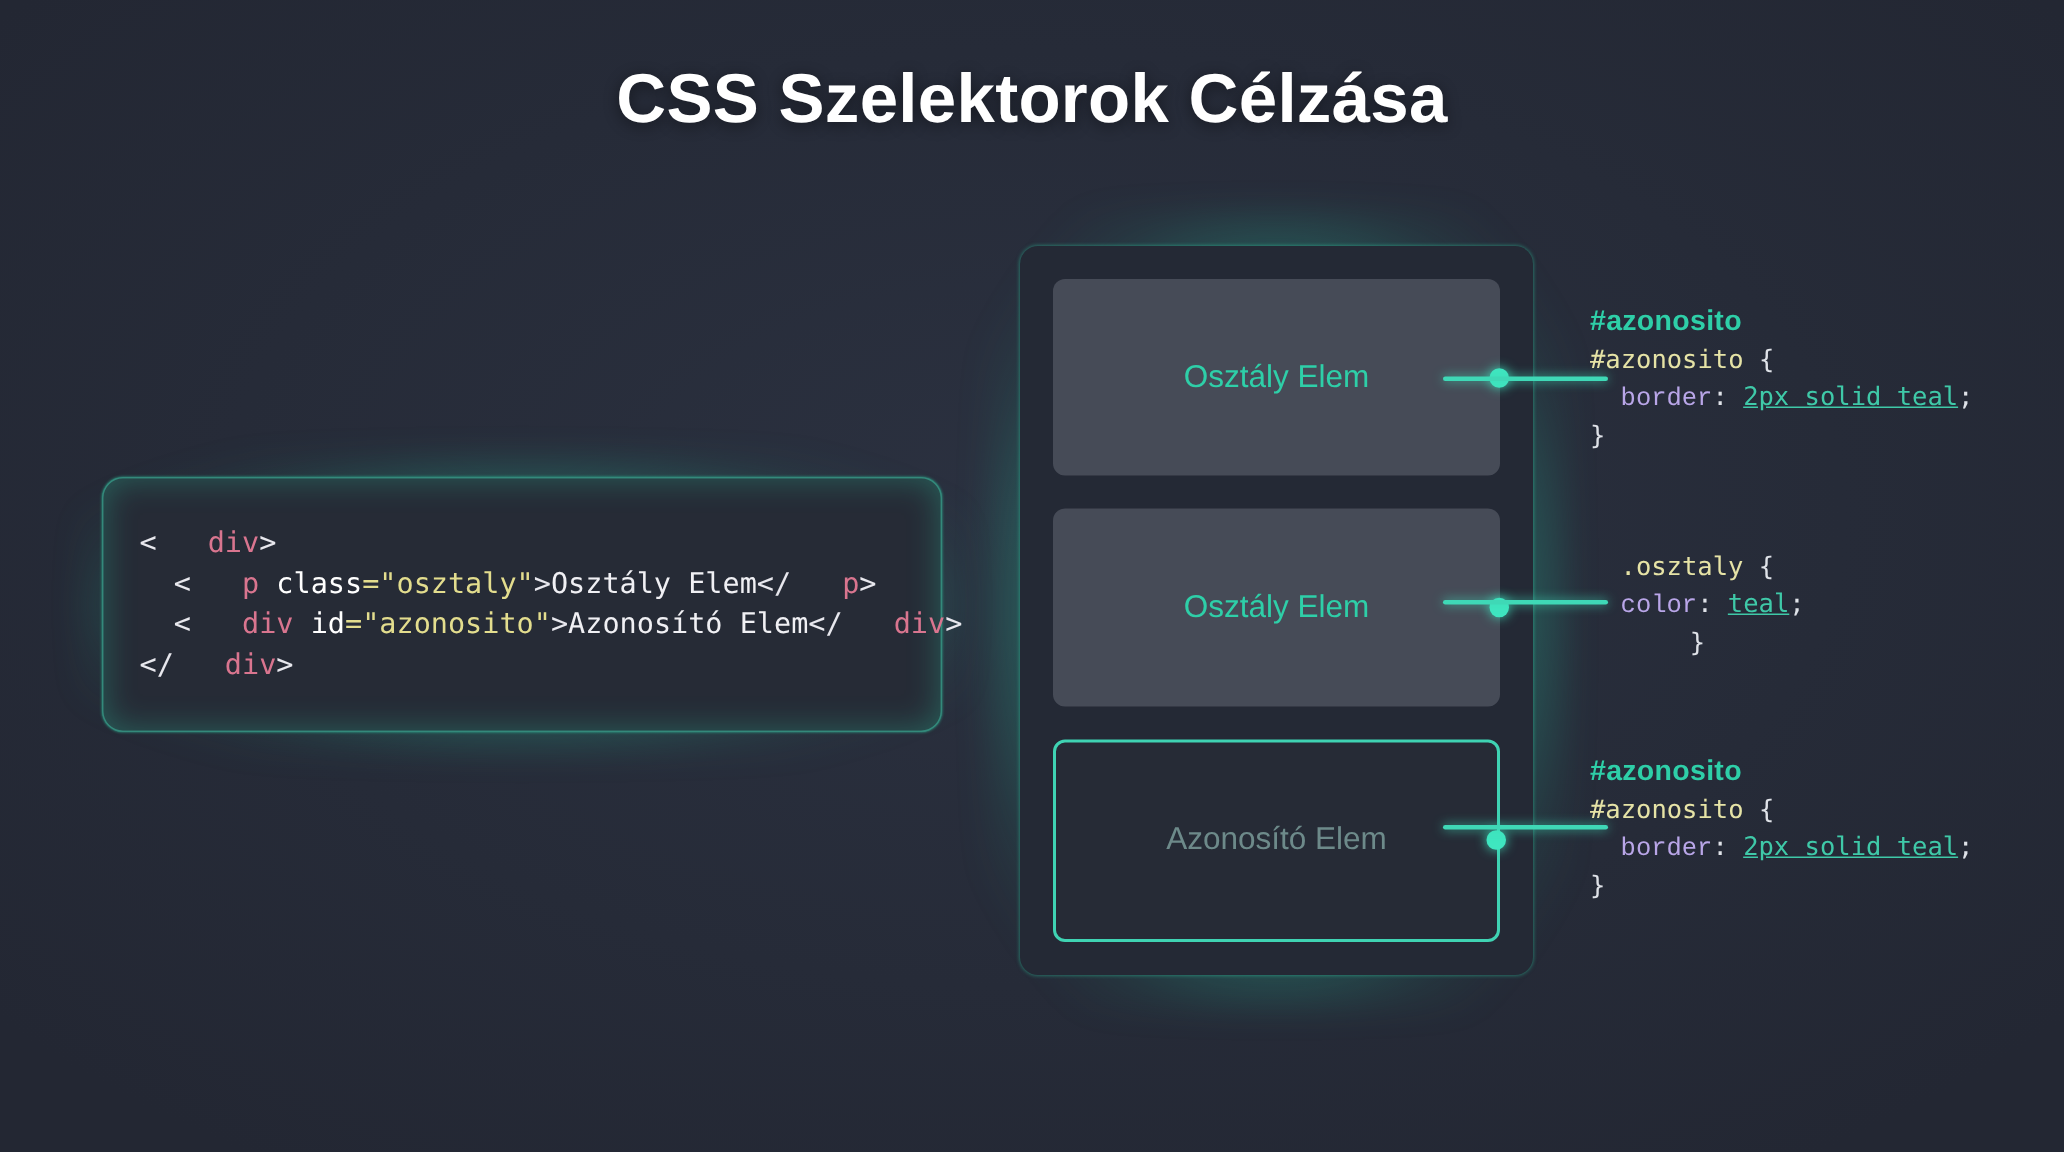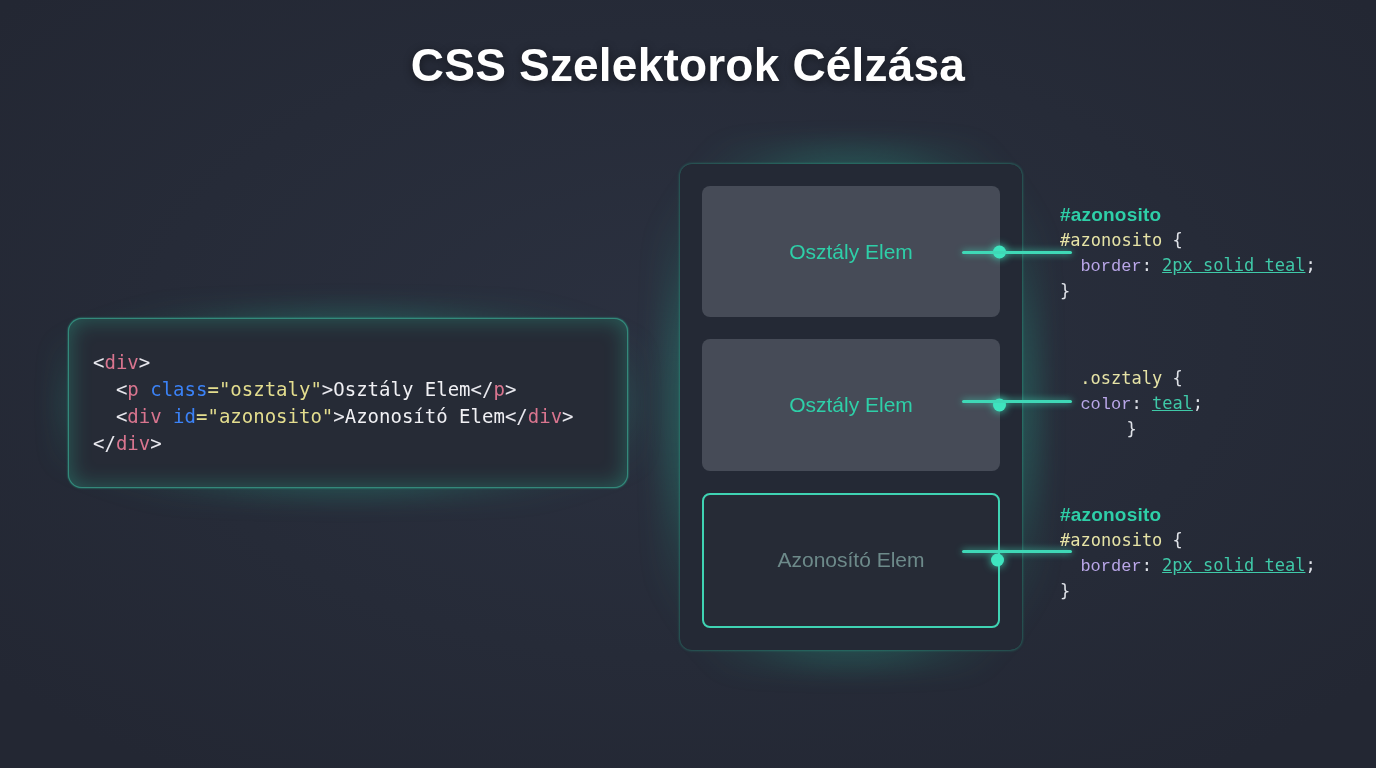--- a/index.html
+++ b/index.html
@@ -67,22 +67,22 @@
   }
   .code-pre {
     font-family: "DejaVu Sans Mono", "Liberation Mono", monospace;
     font-size: 19px;
     line-height: 27px;
     color: #e8e8ee;
     white-space: pre;
     margin: 0;
   }
   .t-punct  { color: #e8e8ee; }
-  .t-tag    { color: #d9758f; }
-  .t-attr   { color: #3b82f6; }
+  .t-tag    { color: #d9758f; margin-left: 34px; }
+  .t-attr   { color: #ffffff; }
   .t-val    { color: #e3dd8e; }
   .t-text   { color: #f0f0f4; }
 
   
   .panel-wrap {
     position: absolute;
     left: 680px;
     top: 164px;
     width: 342px;
     height: 486px;

